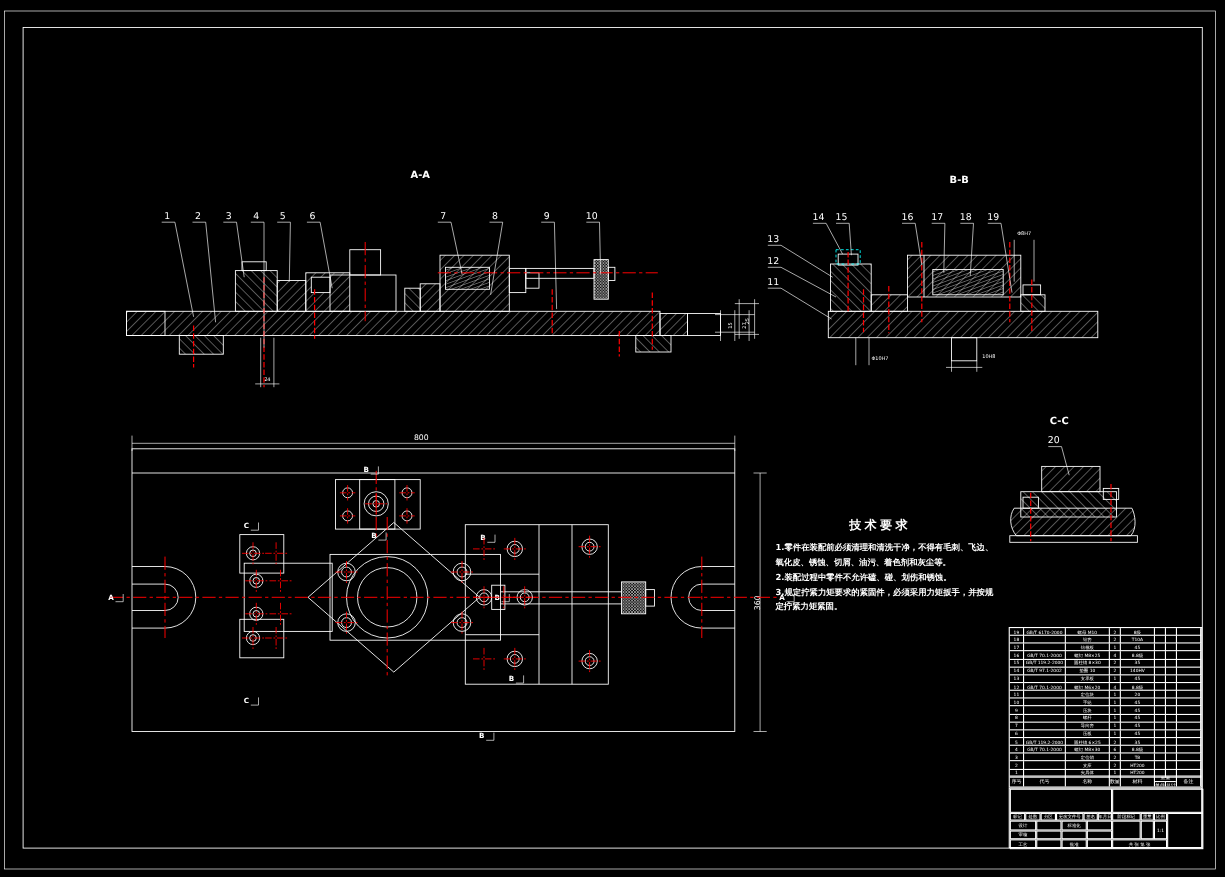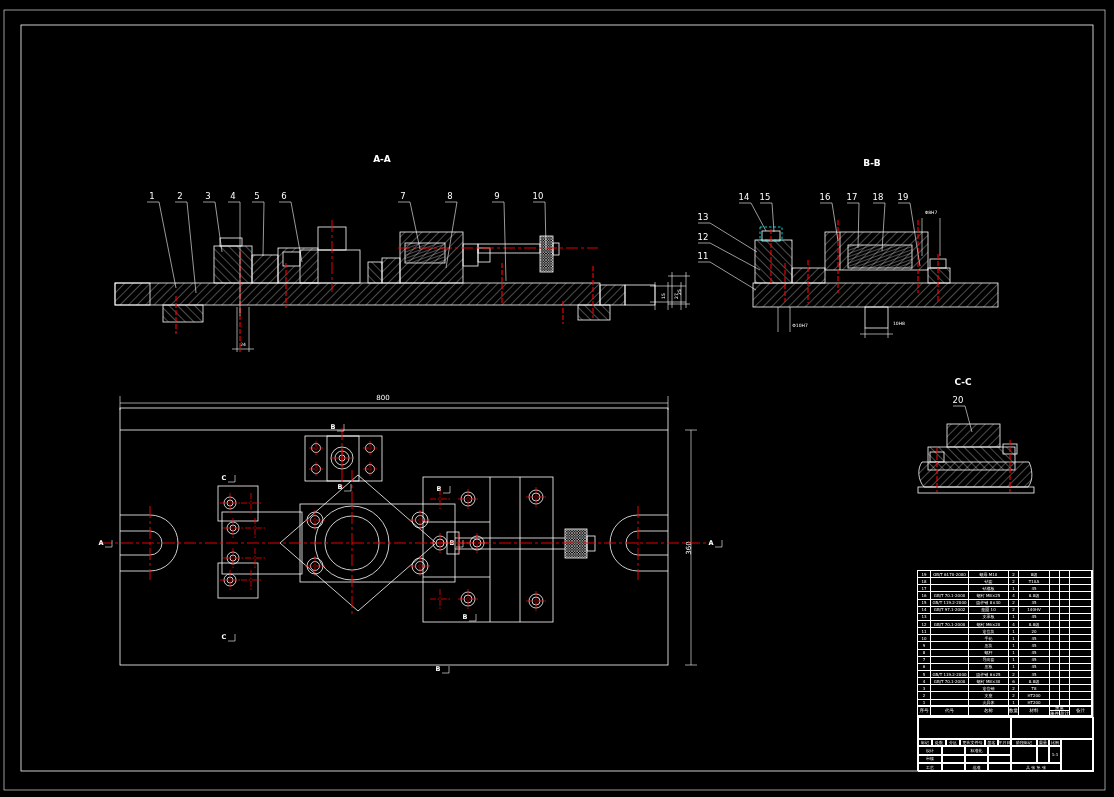--- a/index.html
+++ b/index.html
@@ -338,20 +338,30 @@
         <circle cx="536" cy="497" r="7" class="wl"></circle>
         <circle cx="536" cy="497" r="4" class="wl"></circle>
         <path d="M526,497 H546 M536,487 V507" stroke="#f00" stroke-width="0.8" stroke-dasharray="6 1.6 1.6 1.6" fill="none"></path>
         <circle cx="536" cy="601" r="7" class="wl"></circle>
         <circle cx="536" cy="601" r="4" class="wl"></circle>
         <path d="M526,601 H546 M536,591 V611" stroke="#f00" stroke-width="0.8" stroke-dasharray="6 1.6 1.6 1.6" fill="none"></path>
         <path d="M332,458 H352 M342,448 V468" stroke="#f00" stroke-width="0.8" stroke-dasharray="6 1.6 1.6 1.6" fill="none"></path>
       </g>
 </svg>
 
+<div id="tech">
+  <div class="t-title">技术要求</div>
+  <div id="tech-lines">
+        <div class="t-line">1.零件在装配前必须清理和清洗干净，不得有毛刺、飞边、</div>
+        <div class="t-line">氧化皮、锈蚀、切屑、油污、着色剂和灰尘等。</div>
+        <div class="t-line">2.装配过程中零件不允许磕、碰、划伤和锈蚀。</div>
+        <div class="t-line">3.规定拧紧力矩要求的紧固件，必须采用力矩扳手，并按规</div>
+        <div class="t-line">定拧紧力矩紧固。</div>
+      </div>
+</div>
 
 <div id="bom">
   <div id="bom-rows">
         <div class="bom-row">
           <div>19</div>
           <div>GB/T 6170-2000</div>
           <div>螺母 M10</div>
           <div>2</div>
           <div>8级</div>
           <div></div>

